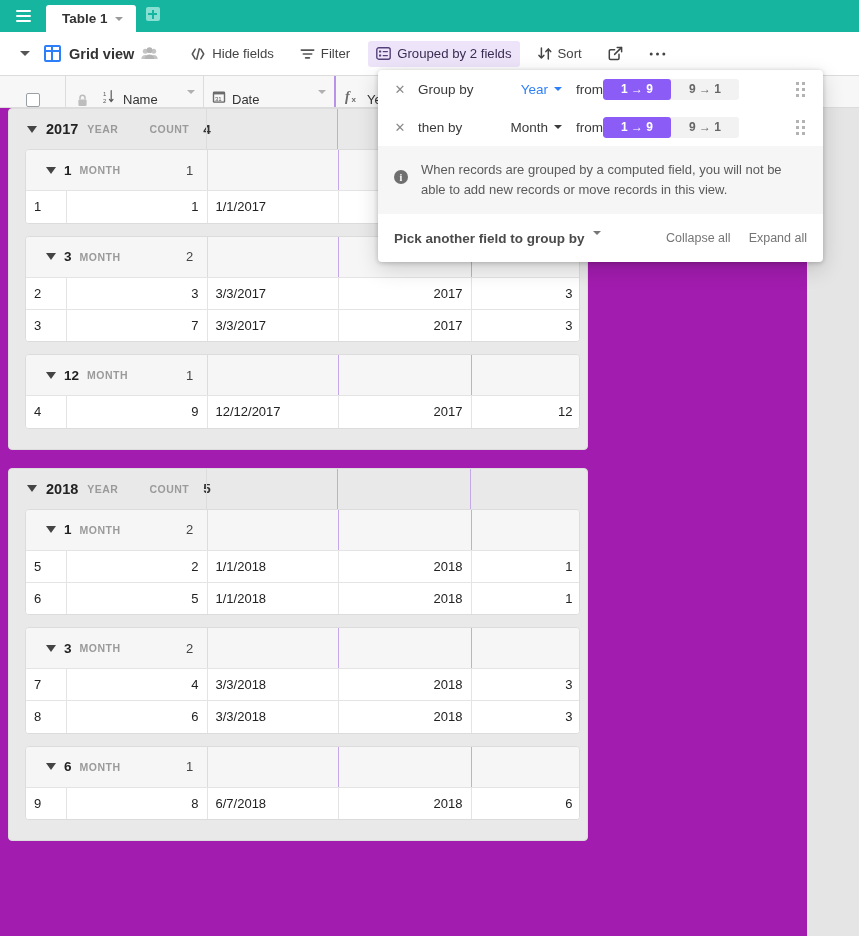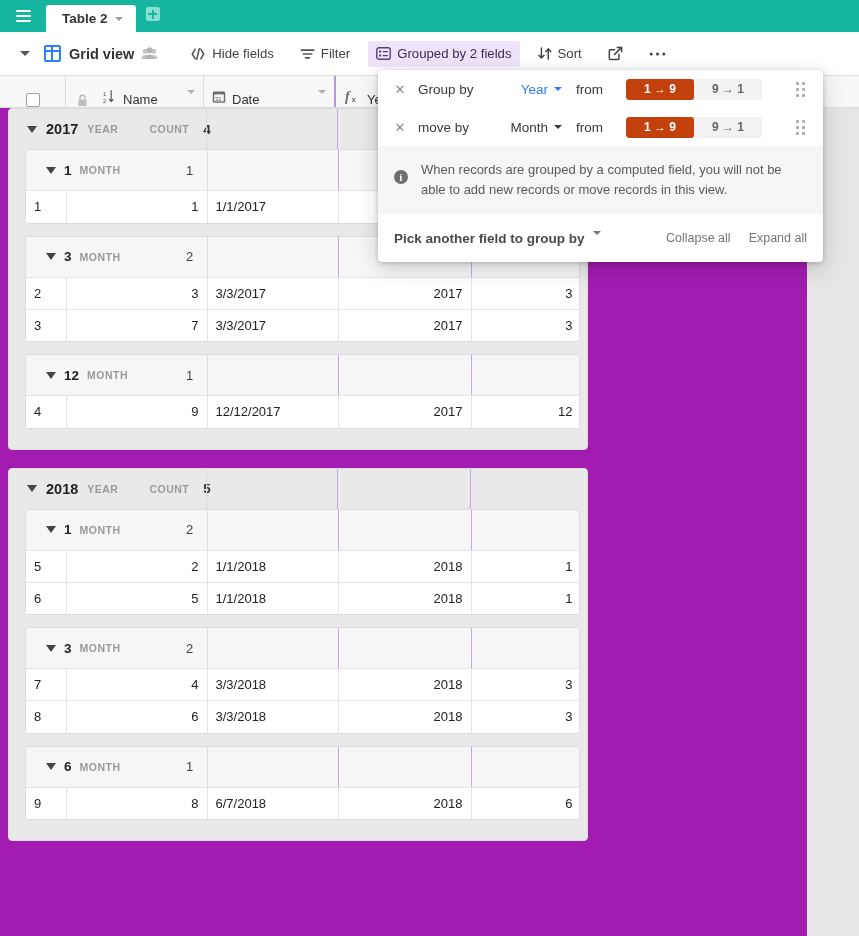--- a/index.html
+++ b/index.html
@@ -163,27 +163,27 @@
     display: flex; align-items: center; justify-content: center; flex: none;
   }
   .gb-label { font-size: 13.5px; color: #3a3a3a; margin-left: 10px; width: 82px; flex: none; }
   .gb-field {
     display: flex; align-items: center; gap: 6px; cursor: pointer;
     font-size: 13.5px; min-width: 62px; justify-content: flex-end;
   }
   .gb-field.blue { color: #2d7ff9; }
   .gb-field.dark { color: #3a3a3a; }
   .gb-field .cr { border-left: 4px solid transparent; border-right: 4px solid transparent; border-top: 4.5px solid currentColor; }
-  .gb-from { font-size: 13.5px; color: #3a3a3a; margin-left: 14px; margin-right: 23px; }
+  .gb-from { font-size: 13.5px; color: #3a3a3a; margin-left: 14px; margin-right: 0; }
   .seg {
     display: flex; background: #f2f2f2; border-radius: 3px; height: 21px; align-items: center;
     font-size: 12px; font-weight: 700; overflow: hidden;
   }
   .seg div { padding: 0 18px; height: 21px; display: flex; align-items: center; cursor: pointer; color: #666; }
-  .seg div.on { background: #c2410c; color: #fff; border-radius: 3px; }
+  .seg div.on { background: #8b5cf6; color: #fff; border-radius: 3px; }
   .dots { width: 22px; margin-left: auto; display: flex; justify-content: center; cursor: grab; }
   .dots .dg { display: grid; grid-template-columns: 3px 3px; grid-auto-rows: 3px; gap: 3px; }
   .dots .dg b { background: #b3b3b3; display: block; width: 3px; height: 3px; }
   .infobox {
     background: #f6f6f6; padding: 14px 18px 14px 16px; display: flex; gap: 13px; align-items: flex-start;
   }
   .infobox .i-ico {
     width: 14px; height: 14px; border-radius: 50%; background: #6f6f6f; color: #fff;
     font-size: 10px; font-weight: 700; display: flex; align-items: center; justify-content: center;
     flex: none; margin-top: 10px; font-family: "Liberation Serif", serif;
@@ -200,21 +200,21 @@
 
 <div id="app">
 
   <div class="topbar">
     <div class="hamburger">
       <span></span>
         <span></span>
         <span></span>
     </div>
     <div class="tab">
-      <span>Table 2</span>
+      <span>Table 1</span>
       <span class="caret"></span>
     </div>
     <div class="add-tab">
       <span class="sq"></span>
     </div>
   </div>
 
   <div class="toolbar">
     <div class="tb-caret"></div>
     <div class="grid-icon"></div>
@@ -567,21 +567,21 @@
             <b></b>
             <b></b>
             <b></b>
             <b></b>
           </span>
       </div>
     </div>
 
     <div class="gb-row">
       <div class="gb-x">✕</div>
-      <div class="gb-label">move by</div>
+      <div class="gb-label">then by</div>
       <div class="gb-field dark">
         <span>Month</span>
         <span class="cr"></span>
       </div>
       <div class="gb-from">from</div>
       <div class="seg">
         <div class="on">1 → 9</div>
         <div>9 → 1</div>
       </div>
       <div class="dots">

